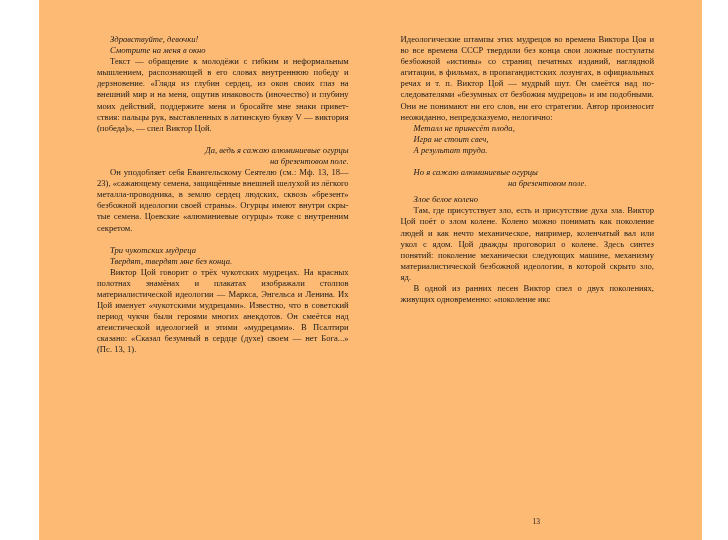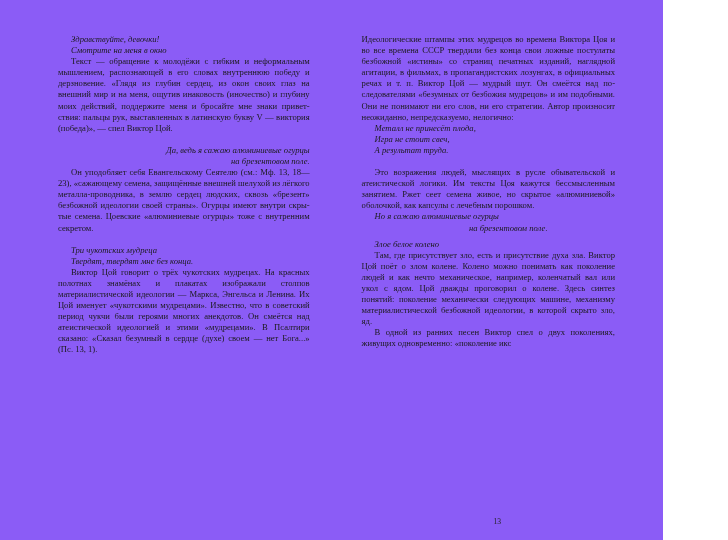--- a/index.html
+++ b/index.html
@@ -11,23 +11,24 @@
     width: 728px;
     height: 540px;
     overflow: hidden;
     font-family: "Liberation Serif", serif;
     color: #1a1a1a;
   }
   .spread {
     position: relative;
     width: 663px;
     height: 540px;
-    background: #8b5cf6;
+    background: #fdba74;
     box-sizing: border-box;
     display: flex;
+    margin-left: 39px;
   }
   .page {
     position: relative;
     width: 364px;
     height: 540px;
     box-sizing: border-box;
     padding: 34px 34px 30px 34px;
   }
   .page.left {
     padding-left: 58px;
@@ -105,21 +106,20 @@
     </div>
   </div>
 
   <div class="page right">
     <div class="col">
       <p>Идеологические штампы этих мудрецов во времена Виктора Цоя и во все времена СССР твердили без конца свои ложные постулаты безбожной «истины» со стра­ниц печатных изданий, наглядной агитации, в фильмах, в пропагандистских лозунгах, в официальных речах и т. п. Виктор Цой — мудрый шут. Он смеётся над по­следователями «безумных от безбожия мудрецов» и им подобными. Они не понимают ни его слов, ни его стра­тегии. Автор произносит неожиданно, непредсказуемо, нелогично:</p>
       <p class="verse">Металл не принесёт плода,</p>
       <p class="verse">Игра не стоит свеч,</p>
       <p class="verse">А результат труда.</p>
       <div class="gap"></div>
-      <p class="ind">Это возражения людей, мыслящих в русле обыва­тельской и атеистической логики. Им тексты Цоя ка­жутся бессмысленным занятием. Ржет сеет семена живое, но скрытое «алюминиевой» оболочкой, как капсулы с лечебным порошком.</p>
       <p class="verse">Но я сажаю алюминиевые огурцы</p>
       <p class="verse-right">на брезентовом поле.</p>
       <div class="gap-sm"></div>
       <p class="verse">Злое белое колено</p>
       <p class="ind">Там, где присутствует зло, есть и присутствие духа зла. Виктор Цой поёт о злом колене. Колено можно понимать как поколение людей и как нечто механиче­ское, например, коленчатый вал или укол с ядом. Цой дважды проговорил о колене. Здесь синтез понятий: по­коление механически следующих машине, механизму материалистической безбожной идеологии, в которой скрыто зло, яд.</p>
       <p class="ind">В одной из ранних песен Виктор спел о двух поколениях, живущих одновременно: «поколение икс</p>
     </div>
     <div class="folio"><span>13</span></div>
   </div>
 

